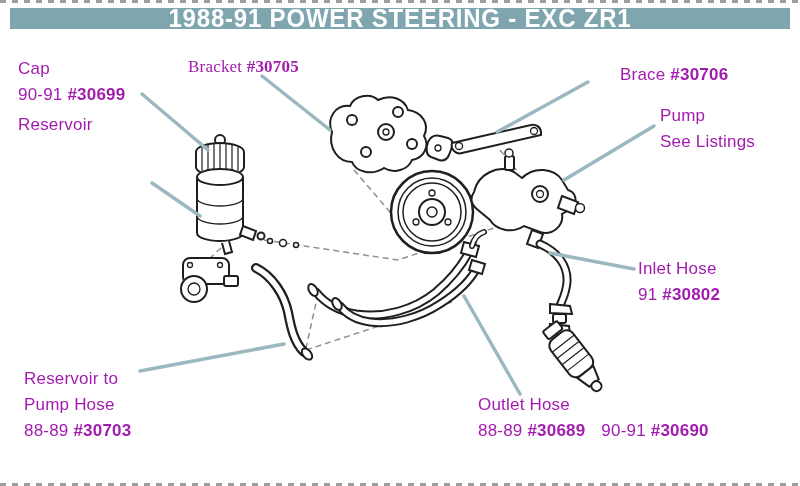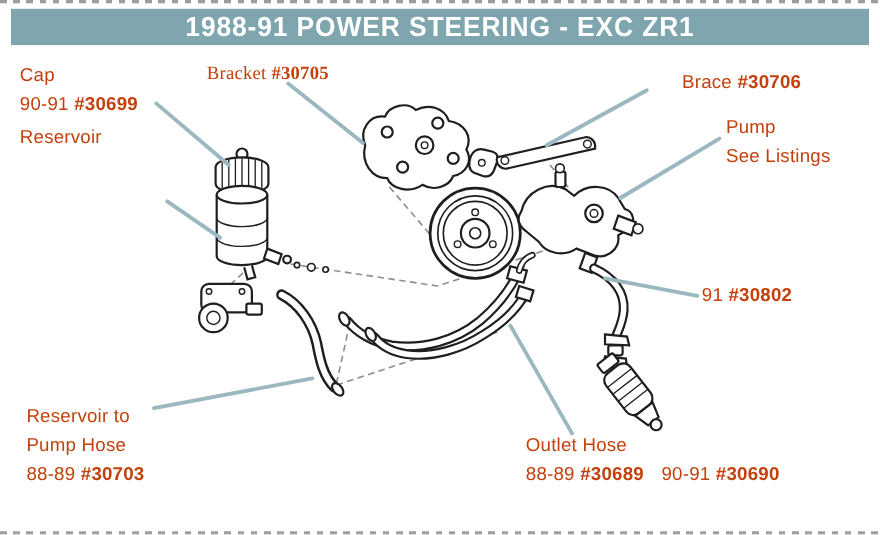--- a/index.html
+++ b/index.html
@@ -5,31 +5,31 @@
   html,body{margin:0;padding:0;background:#ffffff;}
   body{
     width:800px;height:486px;position:relative;overflow:hidden;
     font-family:"Liberation Sans","DejaVu Sans",sans-serif;
     color:#151515;
   }
   .edge{position:absolute;left:0;right:0;height:3px;
     background:repeating-linear-gradient(90deg,#9d9d9d 0 6px,#ffffff 6px 12px);}
   .edge.top{top:0}.edge.bottom{bottom:0}
   .banner{
-    position:absolute;left:10px;right:10px;top:8px;height:33px;
+    position:absolute;left:10px;right:10px;top:8px;height:21px;
     background:var(--banner-bg,#7fa6af);
     display:flex;align-items:center;justify-content:center;
   }
   .banner h1{
     margin:0;color:var(--banner-text,#fff);
     font-size:24px;font-weight:700;letter-spacing:0.8px;
     transform:scaleY(1.05);
   }
   .art{position:absolute;left:0;top:0;width:800px;height:486px;}
-  .label{position:absolute;font-size:17px;line-height:26px;letter-spacing:0.2px;color:#c2410c;}
+  .label{position:absolute;font-size:17px;line-height:26px;letter-spacing:0.2px;color:#a21caf;}
   .label b{font-weight:700;}
   .gap{display:inline-block;width:16px;}
 </style>
 </head>
 <body>
 
 <div class="edge top"></div>
 <div class="edge bottom"></div>
 
 <header class="banner">
@@ -190,20 +190,21 @@
 <div class="label" style="left:620px;top:62px;">
   <div><span>Brace</span> <b>#30706</b></div>
 </div>
 
 <div class="label" style="left:660px;top:103px;">
   <div>Pump</div>
   <div>See Listings</div>
 </div>
 
 <div class="label" style="left:638px;top:256px;">
+  <div>Inlet Hose</div>
   <div><span>91</span> <b>#30802</b></div>
 </div>
 
 <div class="label" style="left:24px;top:366px;">
   <div>Reservoir to</div>
   <div>Pump Hose</div>
   <div><span>88-89</span> <b>#30703</b></div>
 </div>
 
 <div class="label" style="left:478px;top:392px;">

